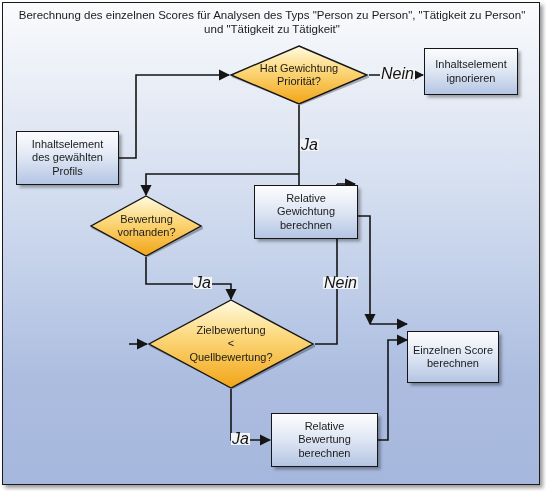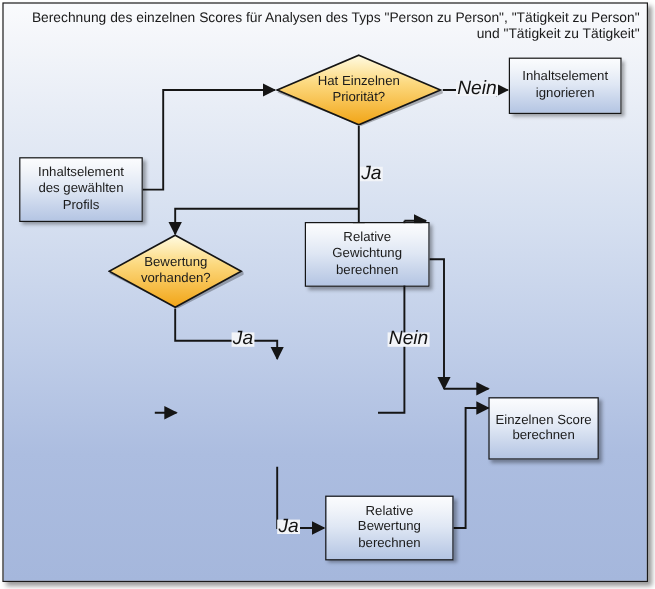--- a/index.html
+++ b/index.html
@@ -24,21 +24,21 @@
     box-sizing: border-box;
     background: linear-gradient(to bottom, #fafbfd 0%, #f4f6fa 6%, #e8edf6 18%, #d5dff0 38%, #bfcde8 60%, #acbde0 78%, #a5b7dc 100%);
     box-shadow: 3px 3px 4px rgba(0,0,0,0.40);
     overflow: hidden;
   }
   #title {
     position: absolute;
     left: 8px;
     top: 5px;
     width: 522px;
-    text-align: right;
+    text-align: center;
     font-size: 11.5px;
     color: #1b1b1b;
     line-height: 14px;
     white-space: pre-line;
   }
   svg#wires {
     position: absolute;
     left: 0;
     top: 0;
     width: 538px;
@@ -165,40 +165,56 @@
         <defs>
           <linearGradient id="gdec1" x1="0" y1="0" x2="0" y2="1">
             <stop offset="0%" stop-color="#fffbe2"></stop>
             <stop offset="40%" stop-color="#fcd97f"></stop>
             <stop offset="100%" stop-color="#f2a517"></stop>
           </linearGradient>
         </defs>
         <polygon points="72,4 142,32 72,60 2,32" fill="rgba(0,0,0,0.28)"></polygon>
         <polygon points="70,1 138,30 70,59 2,30" fill="url(#gdec1)" stroke="#151515" stroke-width="1.4"></polygon>
       </svg>
-      <div class="dectext">Hat Einzelnen
+      <div class="dectext">Hat Gewichtung
 Priorität?</div>
     </div>
 
     <div class="node dec" style="left:87px; top:192px; width:113px; height:62px;">
       <svg class="dshape" viewBox="0 0 113 62" preserveAspectRatio="none">
         <defs>
           <linearGradient id="gdec2" x1="0" y1="0" x2="0" y2="1">
             <stop offset="0%" stop-color="#fffbe2"></stop>
             <stop offset="40%" stop-color="#fcd97f"></stop>
             <stop offset="100%" stop-color="#f2a517"></stop>
           </linearGradient>
         </defs>
         <polygon points="58,4 115,33 58,62 1,33" fill="rgba(0,0,0,0.28)"></polygon>
         <polygon points="56,1 111,31 56,61 1,31" fill="url(#gdec2)" stroke="#151515" stroke-width="1.4"></polygon>
       </svg>
       <div class="dectext">Bewertung
 vorhanden?</div>
     </div>
 
+    <div class="node dec" style="left:144px; top:296px; width:168px; height:90px;">
+      <svg class="dshape" viewBox="0 0 168 90" preserveAspectRatio="none">
+        <defs>
+          <linearGradient id="gdec3" x1="0" y1="0" x2="0" y2="1">
+            <stop offset="0%" stop-color="#fffbe2"></stop>
+            <stop offset="40%" stop-color="#fcd97f"></stop>
+            <stop offset="100%" stop-color="#f2a517"></stop>
+          </linearGradient>
+        </defs>
+        <polygon points="86,4 170,47 86,90 2,47" fill="rgba(0,0,0,0.28)"></polygon>
+        <polygon points="84,1 166,45 84,89 2,45" fill="url(#gdec3)" stroke="#151515" stroke-width="1.4"></polygon>
+      </svg>
+      <div class="dectext">Zielbewertung
+&lt;
+Quellbewertung?</div>
+    </div>
 
     <div class="elabel" style="left:377px; top:65px;">Nein</div>
     <div class="elabel" style="left:297px; top:136px;">Ja</div>
     <div class="elabel" style="left:190px; top:274px;">Ja</div>
     <div class="elabel" style="left:320px; top:274px;">Nein</div>
     <div class="elabel" style="left:228px; top:430px;">Ja</div>
 
   </div>
 </div>
 

